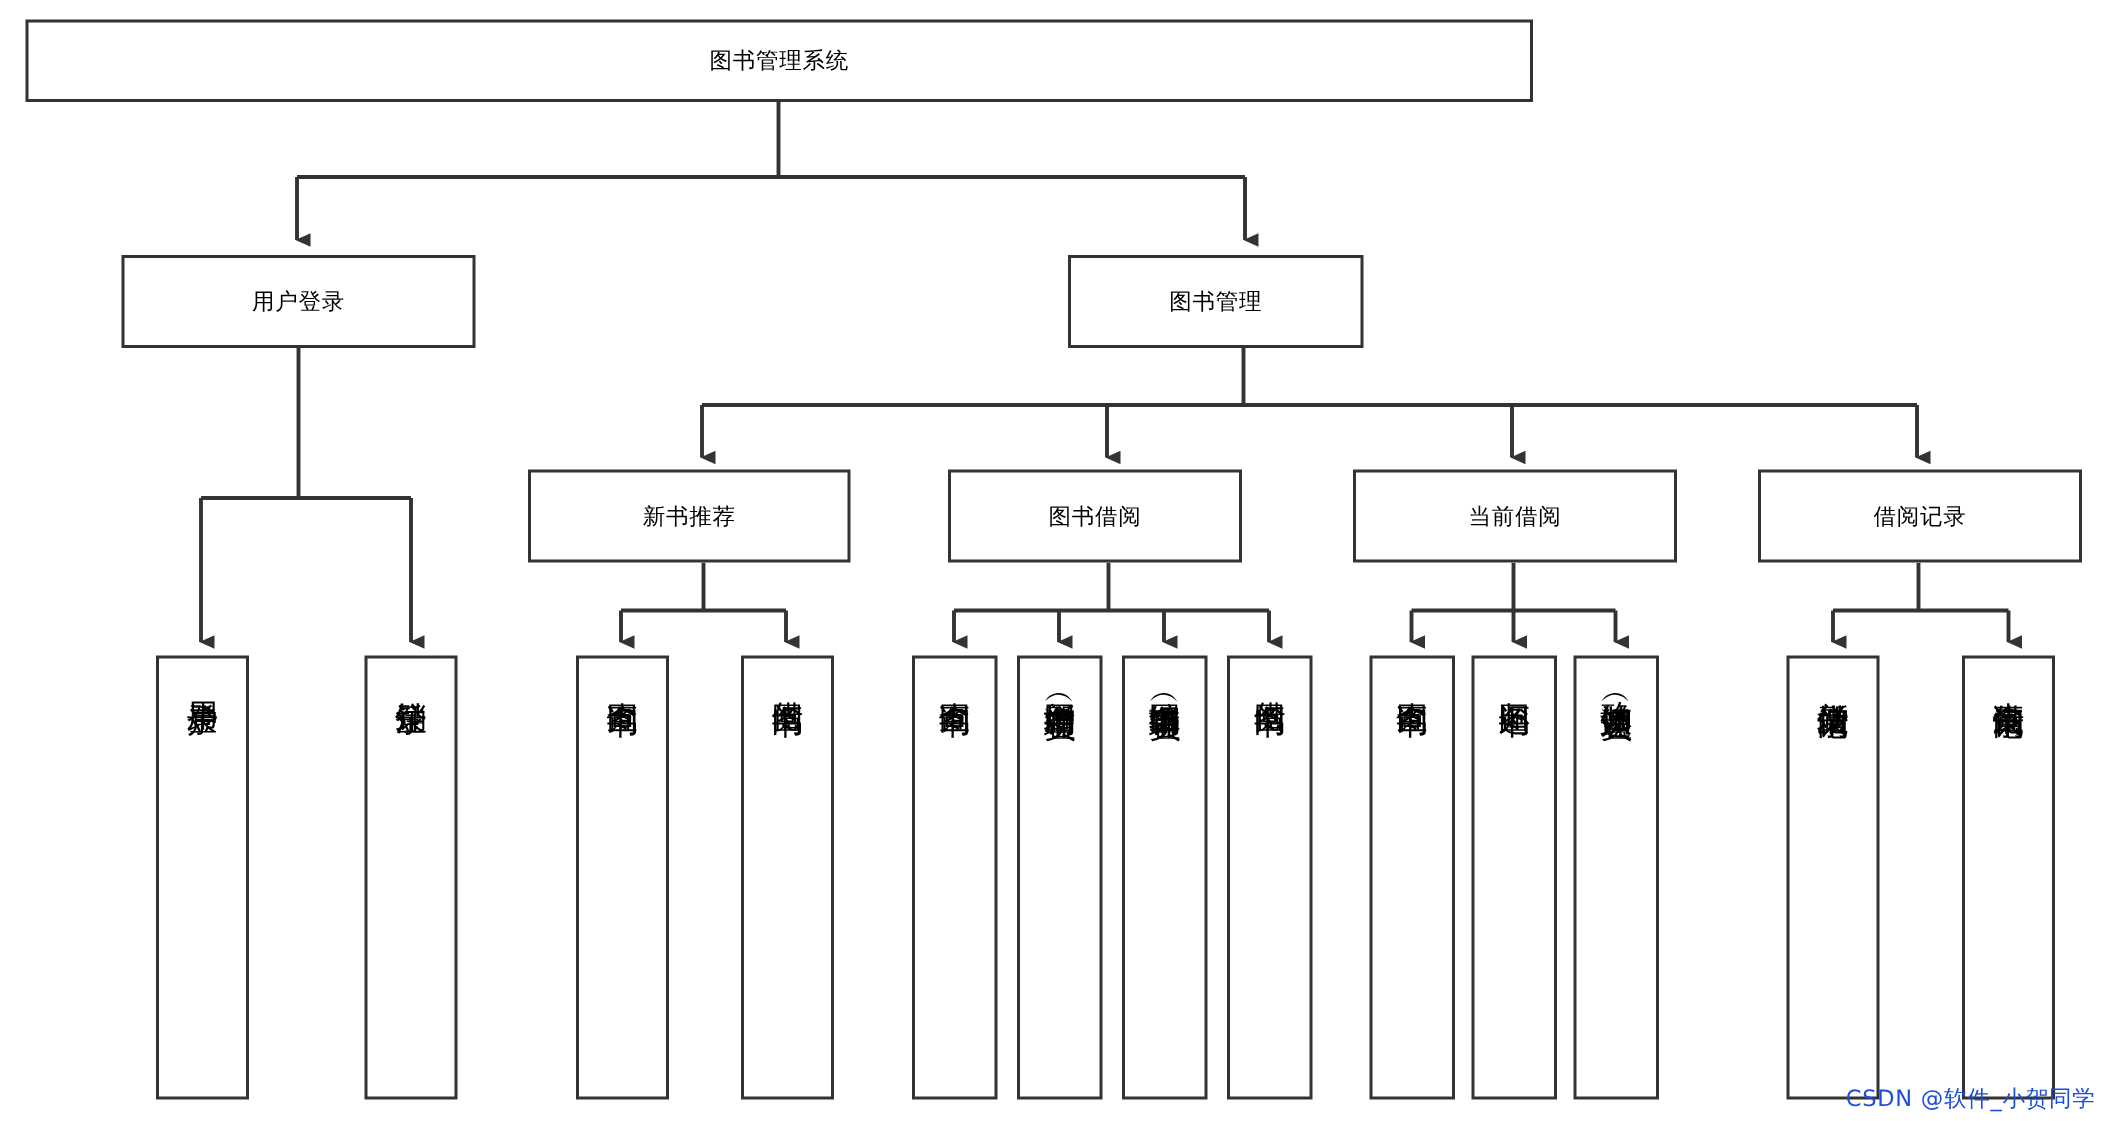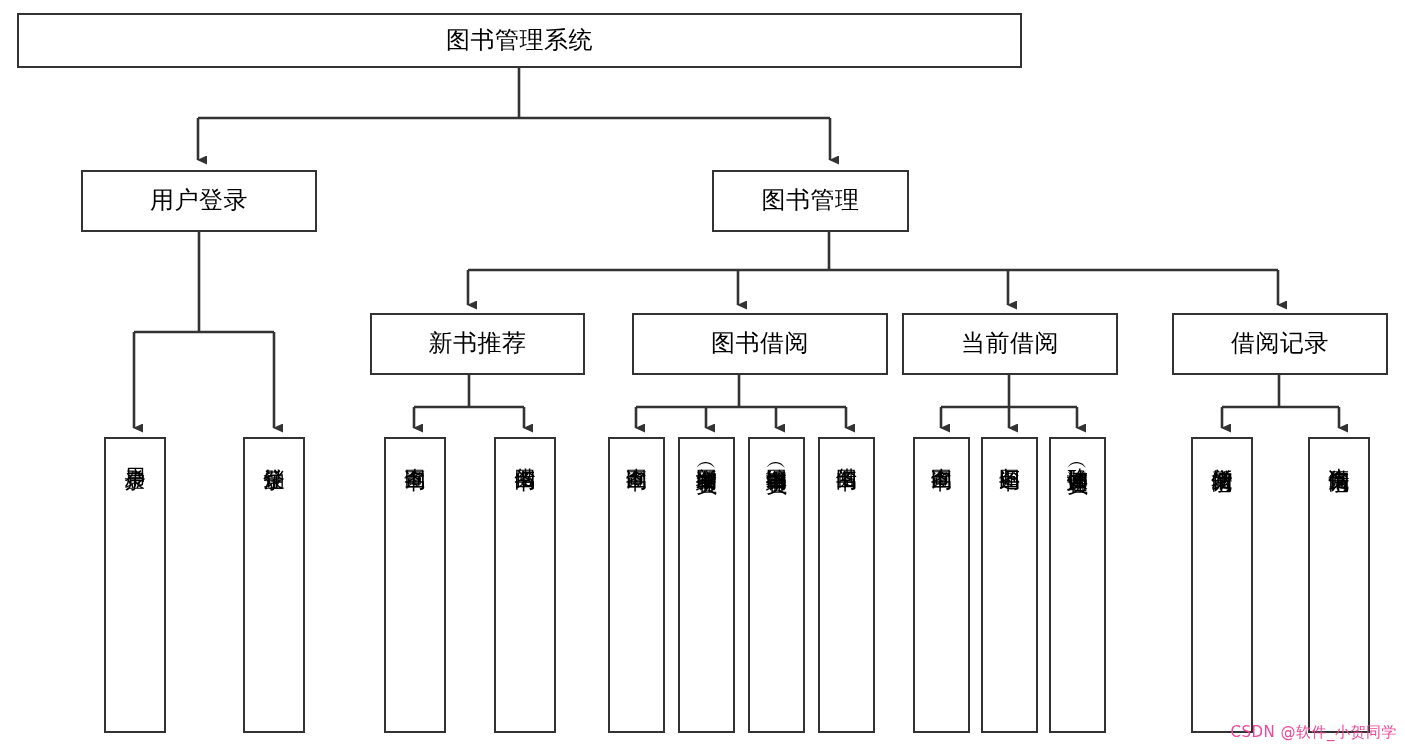--- a/index.html
+++ b/index.html
@@ -37,40 +37,40 @@
     z-index: 2;
   }
   .node .node-label {
     display: block;
     text-align: center;
     line-height: 1.22;
     letter-spacing: 0.5px;
   }
   .node.horizontal .node-label {
     writing-mode: horizontal-tb;
-    font-size: 24px;
+    font-size: 15px;
   }
   .node.vertical {
     align-items: flex-start;
     padding-top: 12px;
   }
   .node.vertical .node-label {
     writing-mode: vertical-rl;
     text-orientation: upright;
     font-size: 21px;
     line-height: 1.05;
     letter-spacing: 1px;
     margin: 0 auto;
   }
   .watermark {
     position: absolute;
     right: 8px;
     bottom: 5px;
     font-size: 15px;
-    color: #ec4899;
+    color: #1d4ed8;
     white-space: nowrap;
     z-index: 3;
     letter-spacing: 0.5px;
   }
 </style>
 </head>
 <body>
 
 <div id="diagram-root">
 
@@ -128,24 +128,24 @@
     <span class="node-label">图书管理系统</span>
   </div>
 
   <div class="node horizontal" style="left:81px; top:170px; width:236px; height:62px;">
     <span class="node-label">用户登录</span>
   </div>
   <div class="node horizontal" style="left:712px; top:170px; width:197px; height:62px;">
     <span class="node-label">图书管理</span>
   </div>
 
-  <div class="node horizontal" style="left:370px; top:313px; width:215px; height:62px;">
+  <div class="node horizontal" style="left:352px; top:313px; width:215px; height:62px;">
     <span class="node-label">新书推荐</span>
   </div>
-  <div class="node horizontal" style="left:632px; top:313px; width:256px; height:62px;">
+  <div class="node horizontal" style="left:632px; top:313px; width:196px; height:62px;">
     <span class="node-label">图书借阅</span>
   </div>
   <div class="node horizontal" style="left:1172px; top:313px; width:216px; height:62px;">
     <span class="node-label">借阅记录</span>
   </div>
   <div class="node horizontal" style="left:902px; top:313px; width:216px; height:62px;">
     <span class="node-label">当前借阅</span>
   </div>
 
   <div class="node vertical" style="left:104px; top:437px; width:62px; height:296px;">

